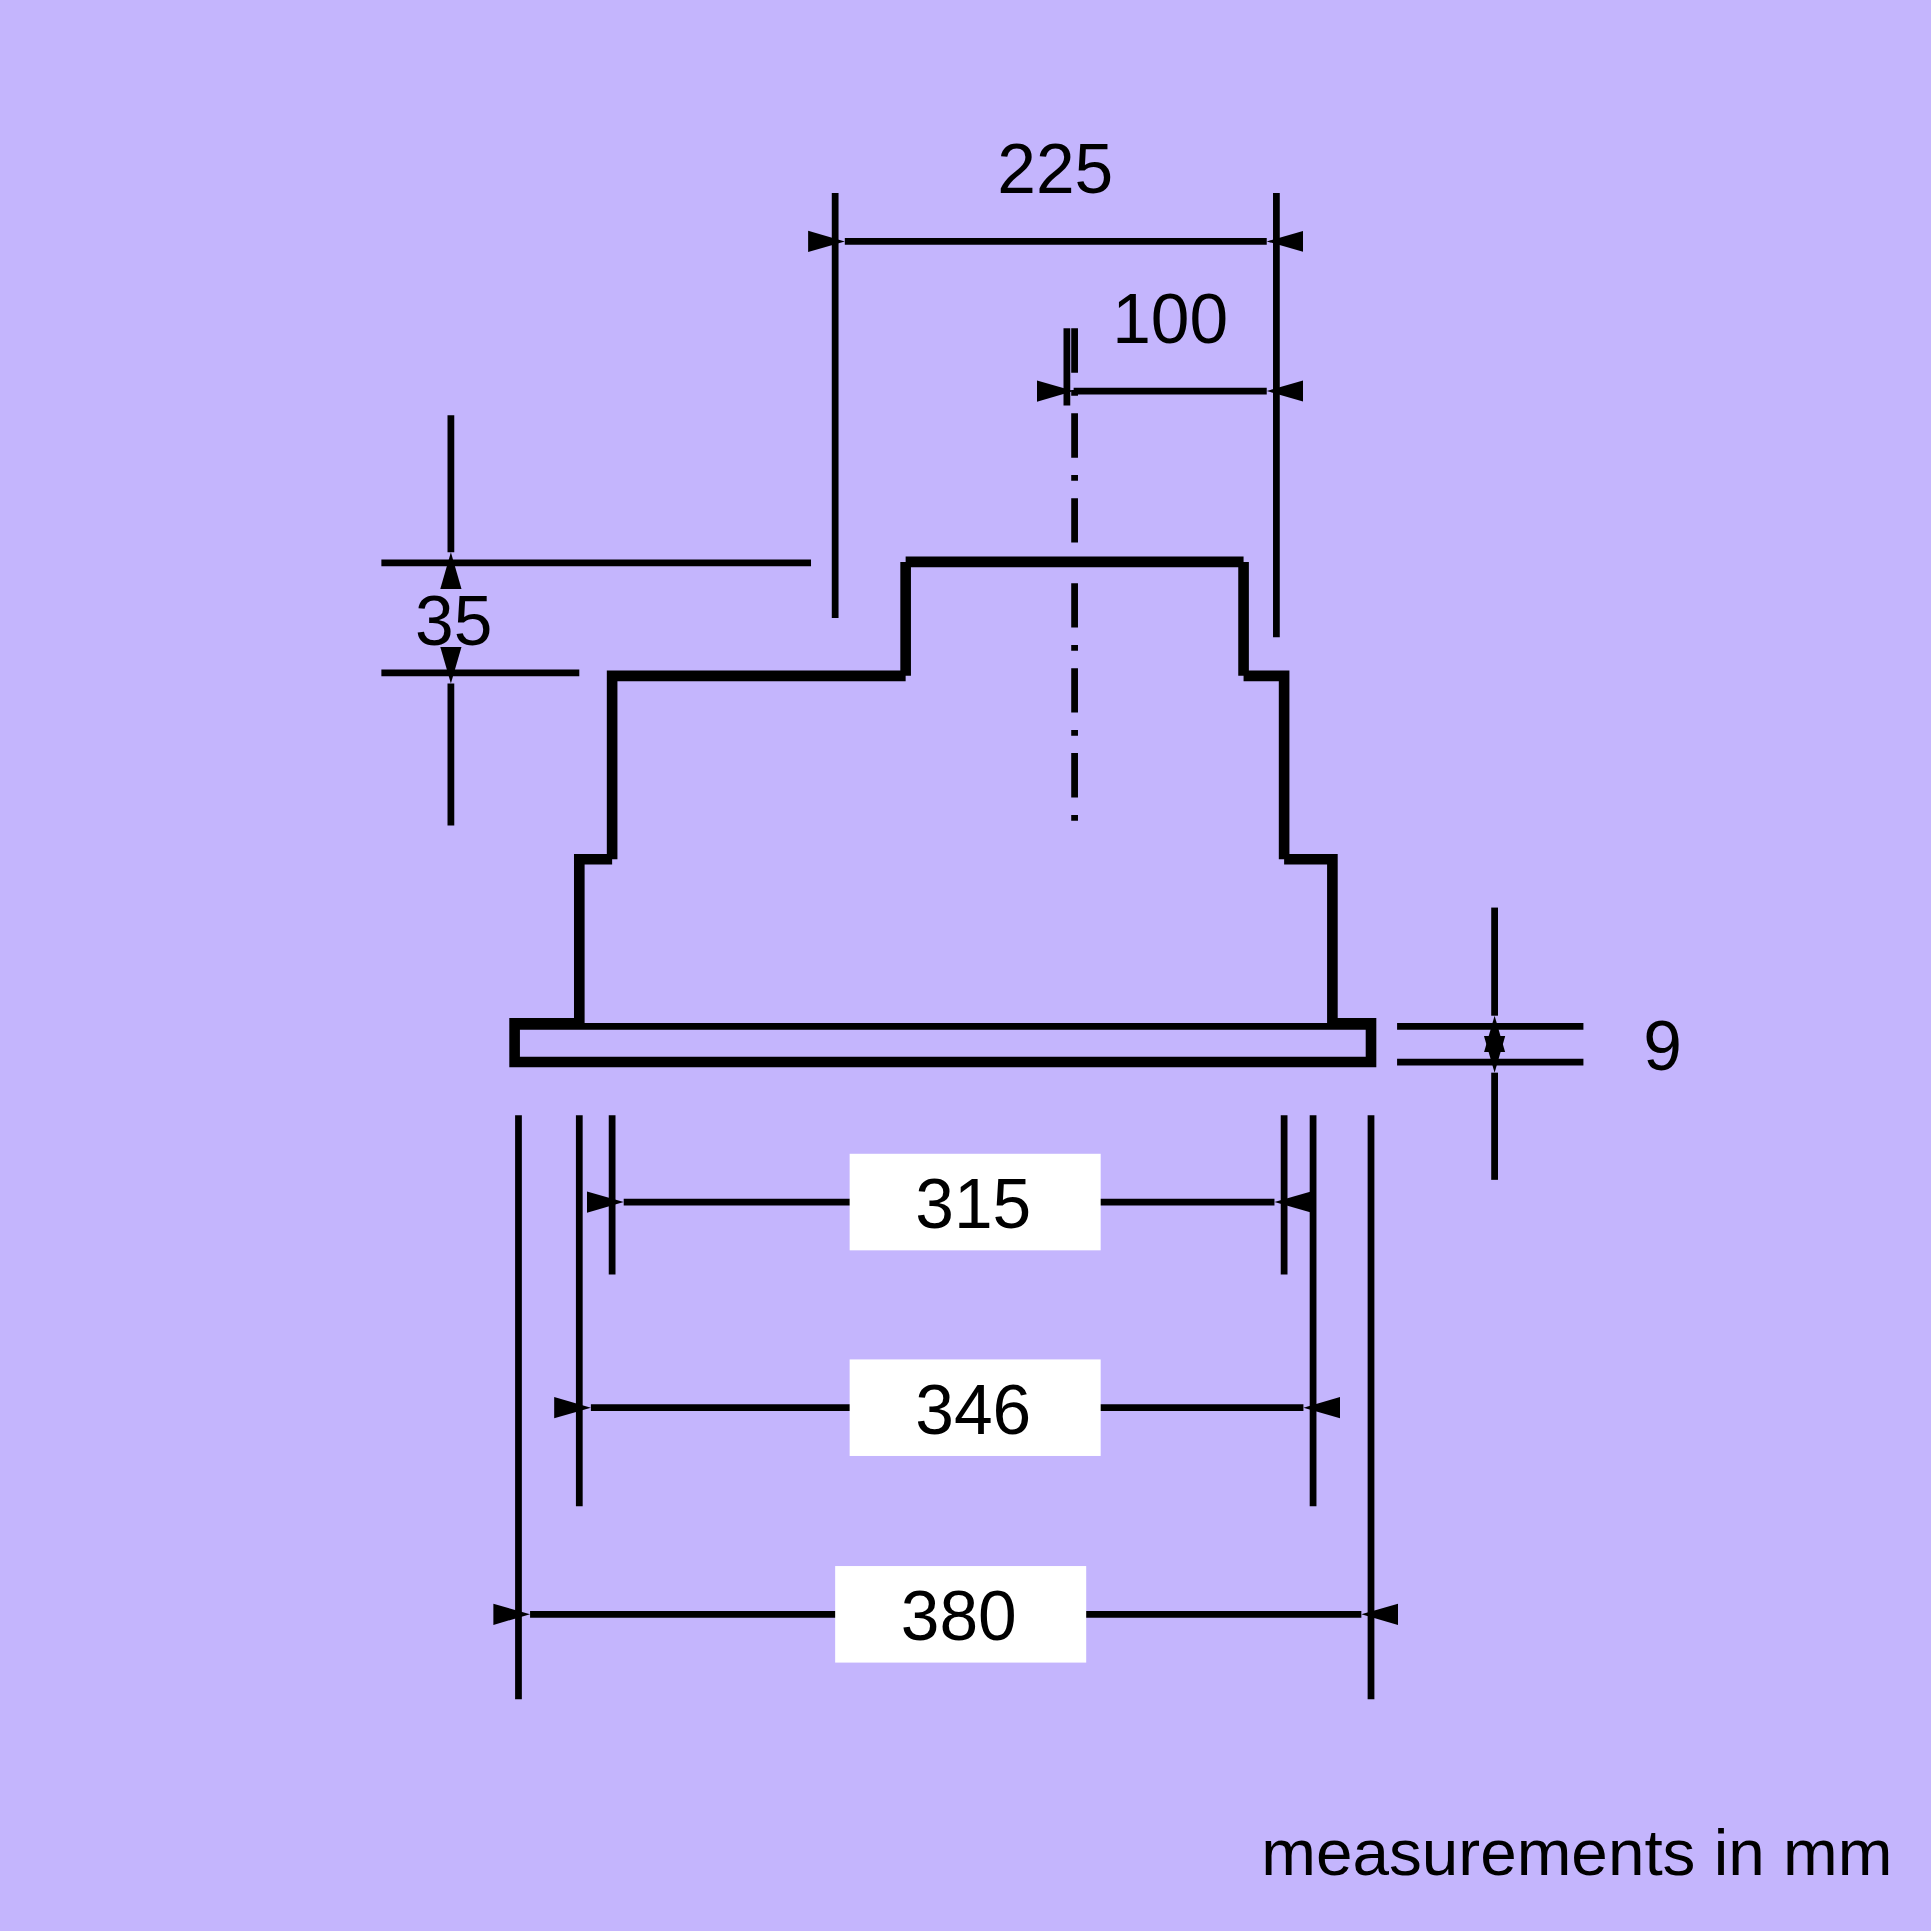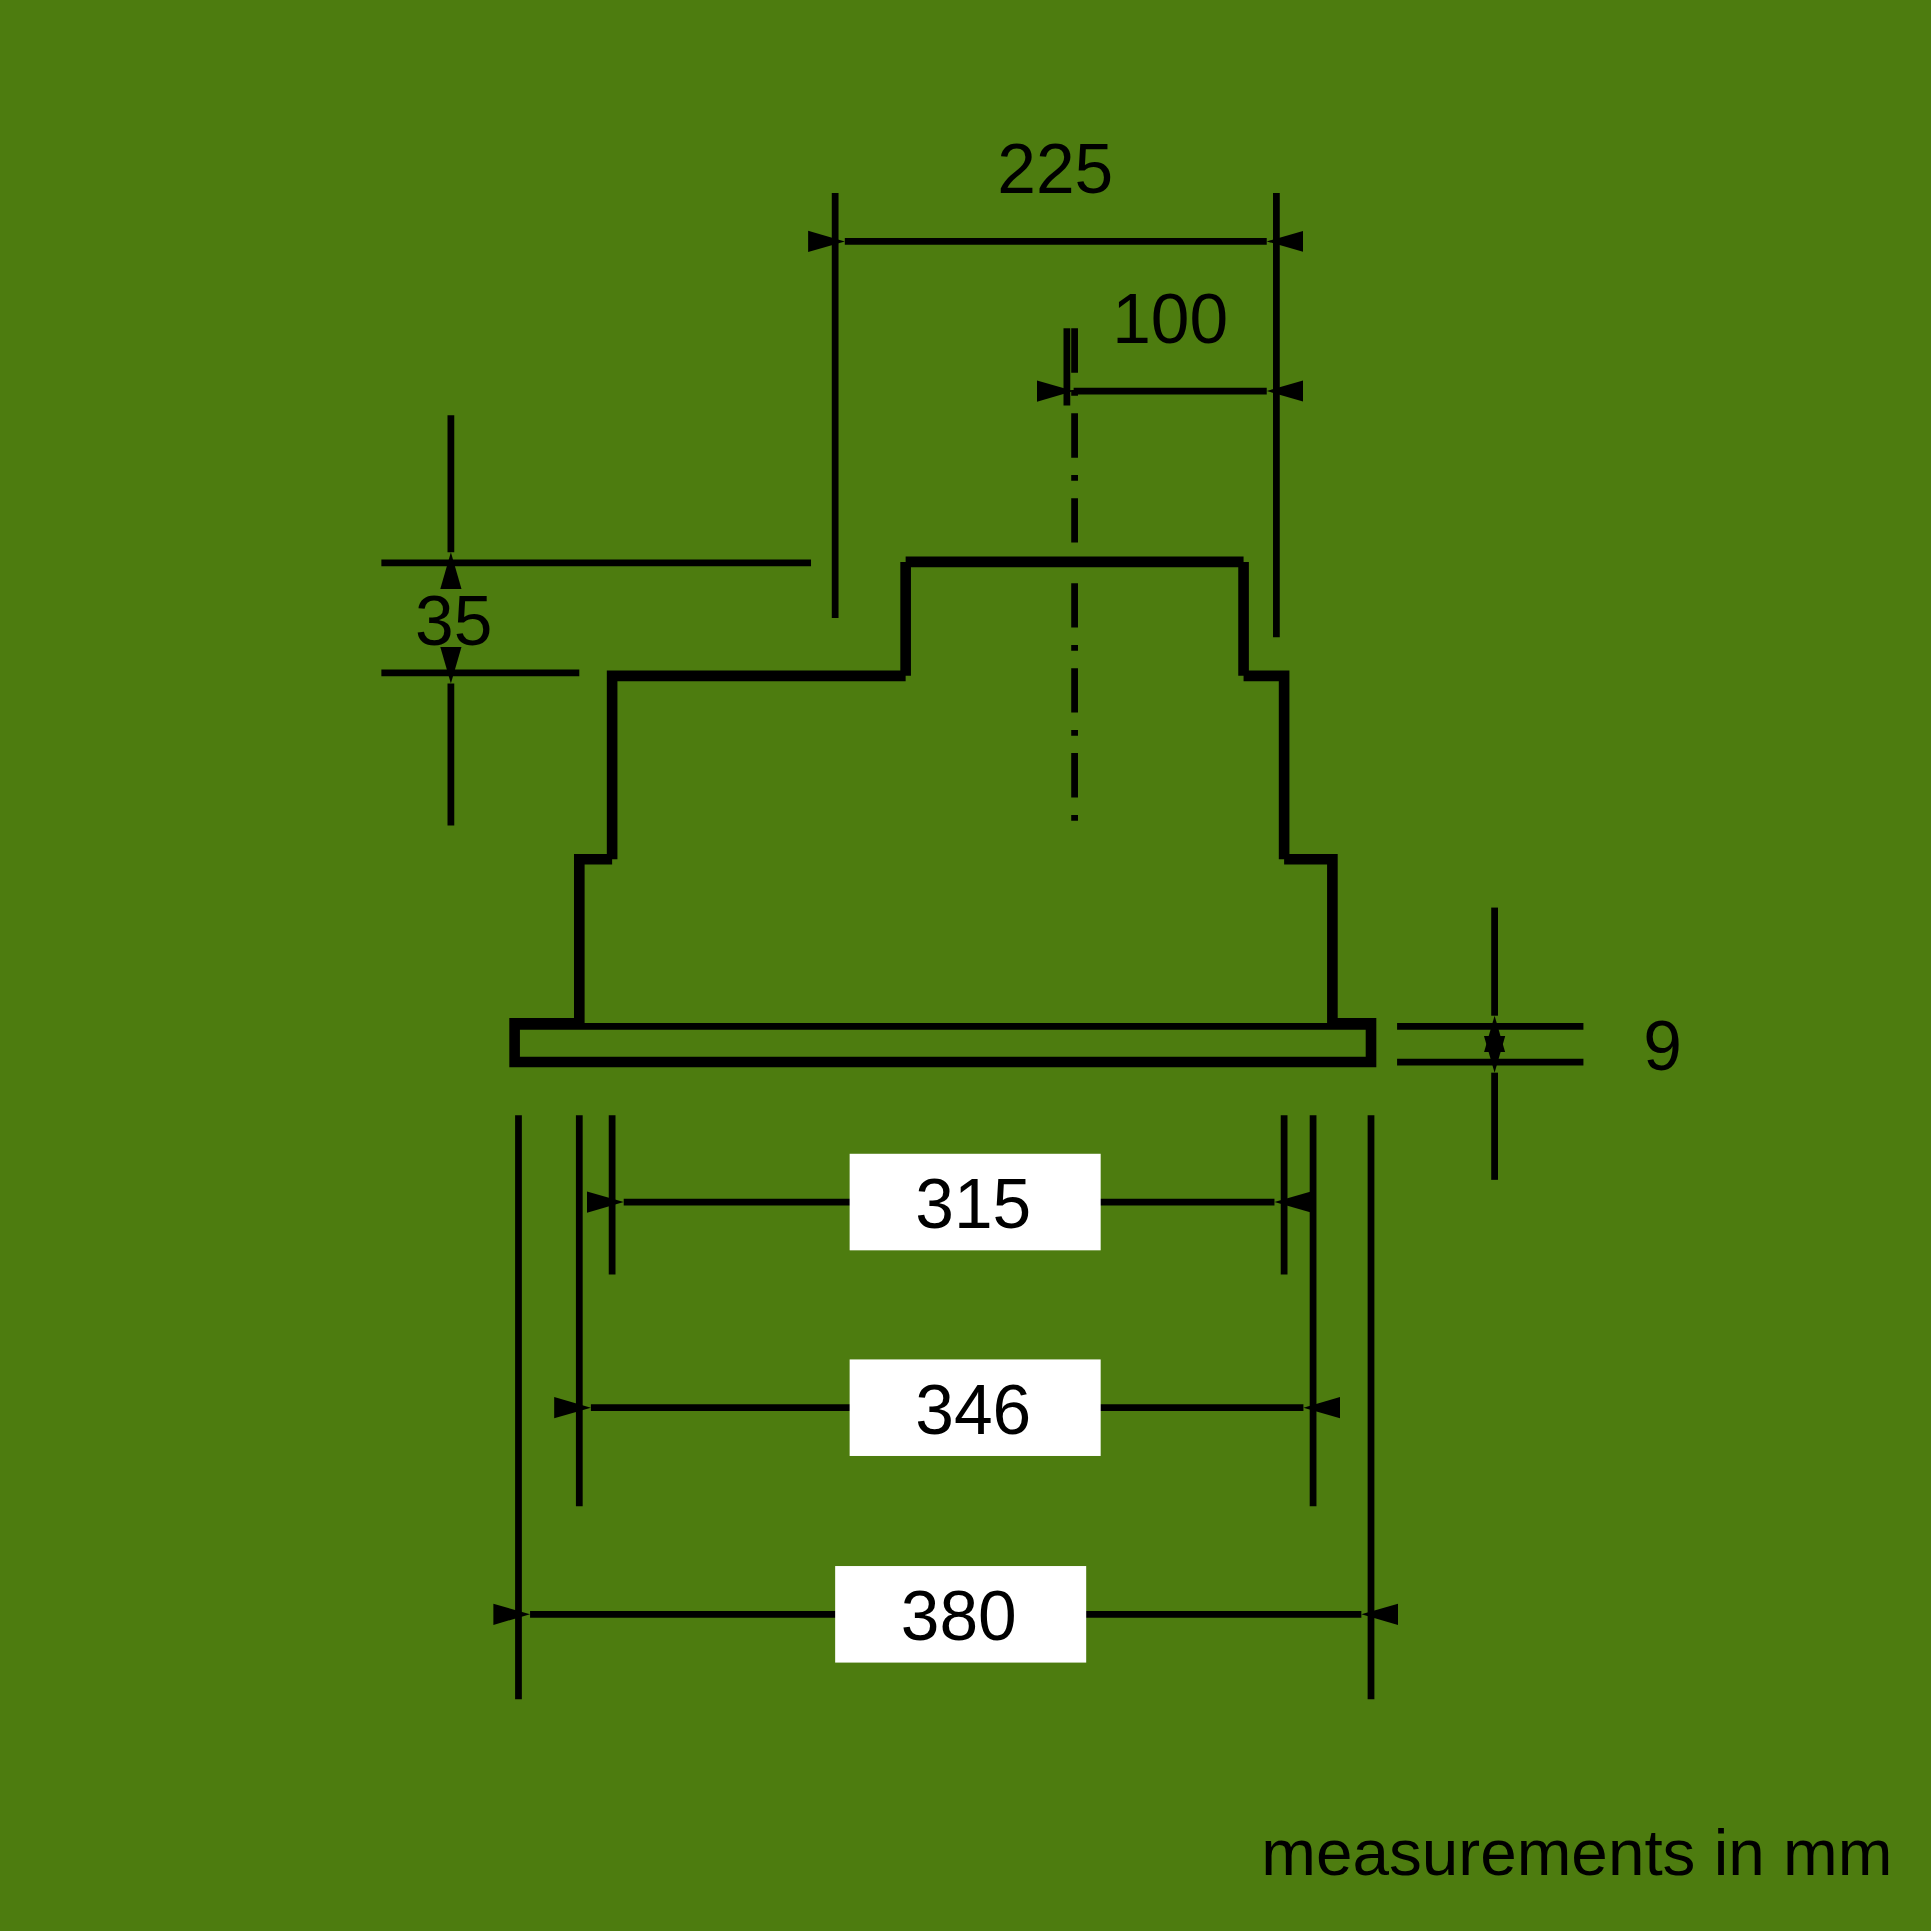--- a/index.html
+++ b/index.html
@@ -10,21 +10,21 @@
   body {
     width: 1931px;
     height: 1931px;
     font-family: "Liberation Sans", sans-serif;
     overflow: hidden;
   }
   #drawing-root {
     position: relative;
     width: 1931px;
     height: 1931px;
-    background: #4d7c0f;
+    background: #c4b5fd;
   }
   svg#tech-drawing {
     display: block;
     width: 1931px;
     height: 1931px;
   }
   .dim-text {
     font-family: "Liberation Sans", sans-serif;
     font-size: 72px;
     fill: #000000;

